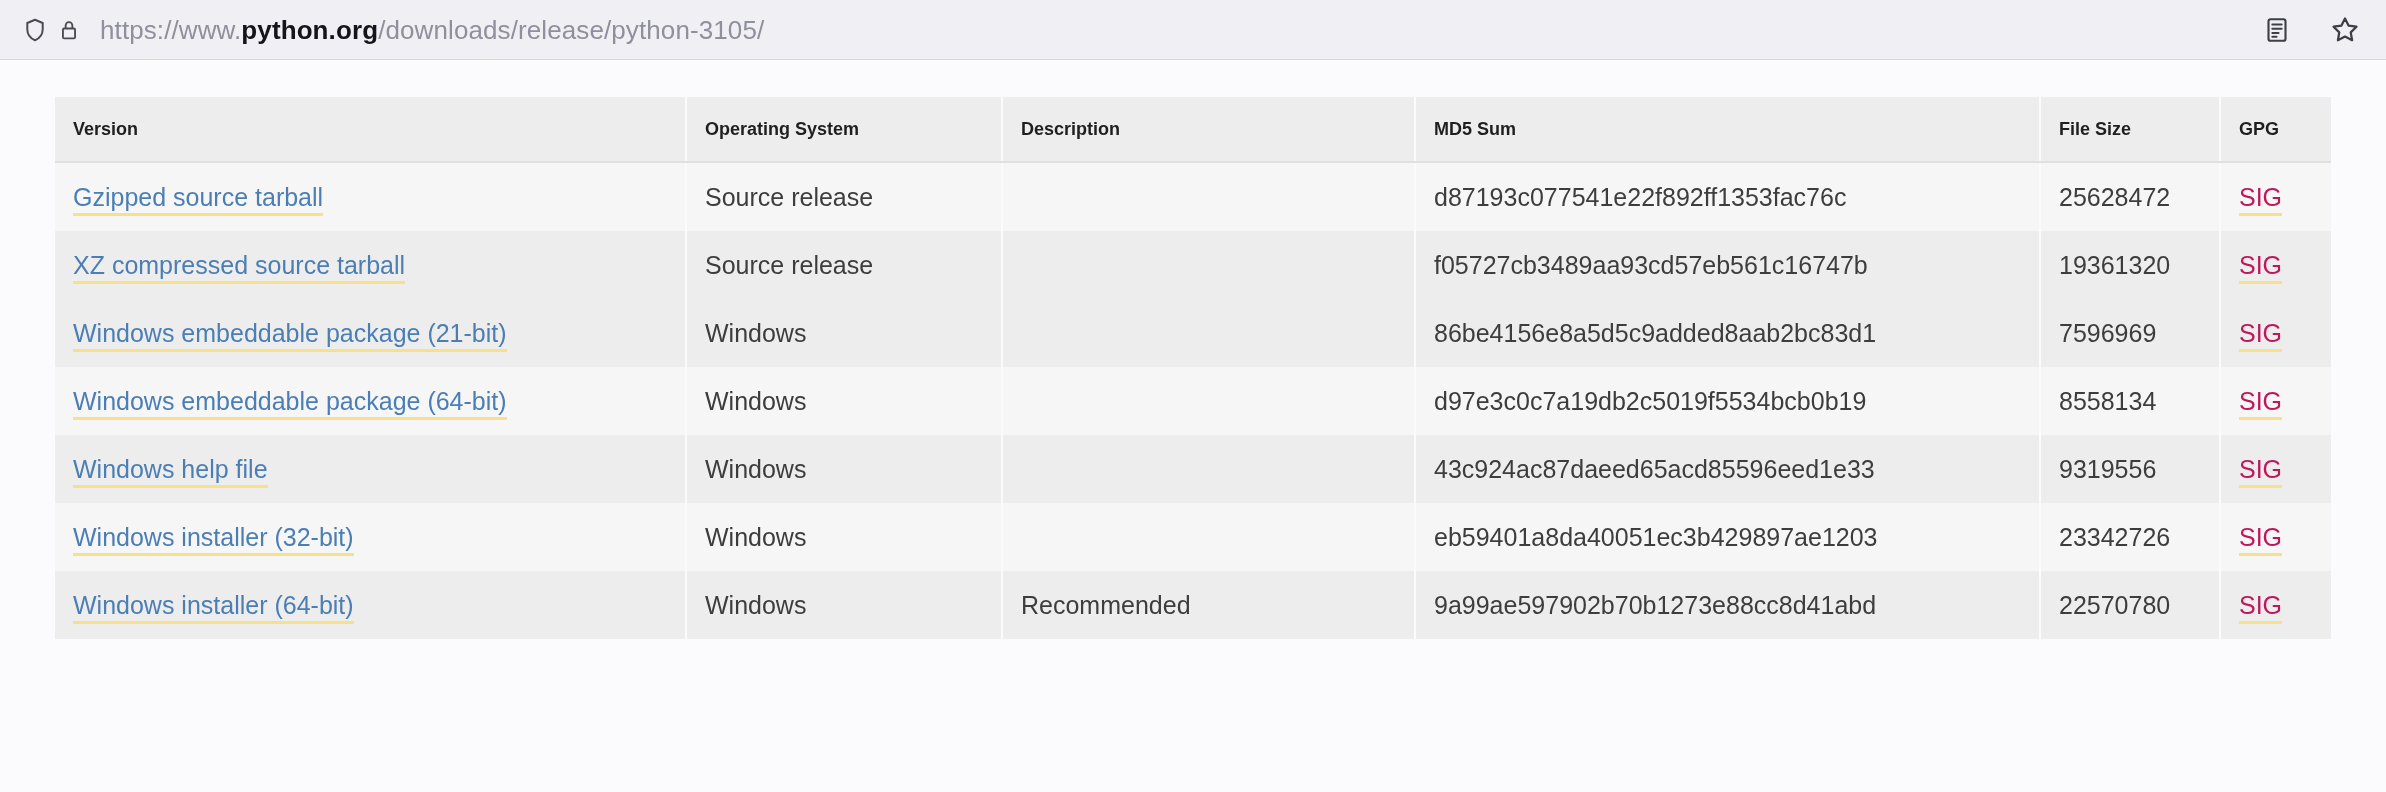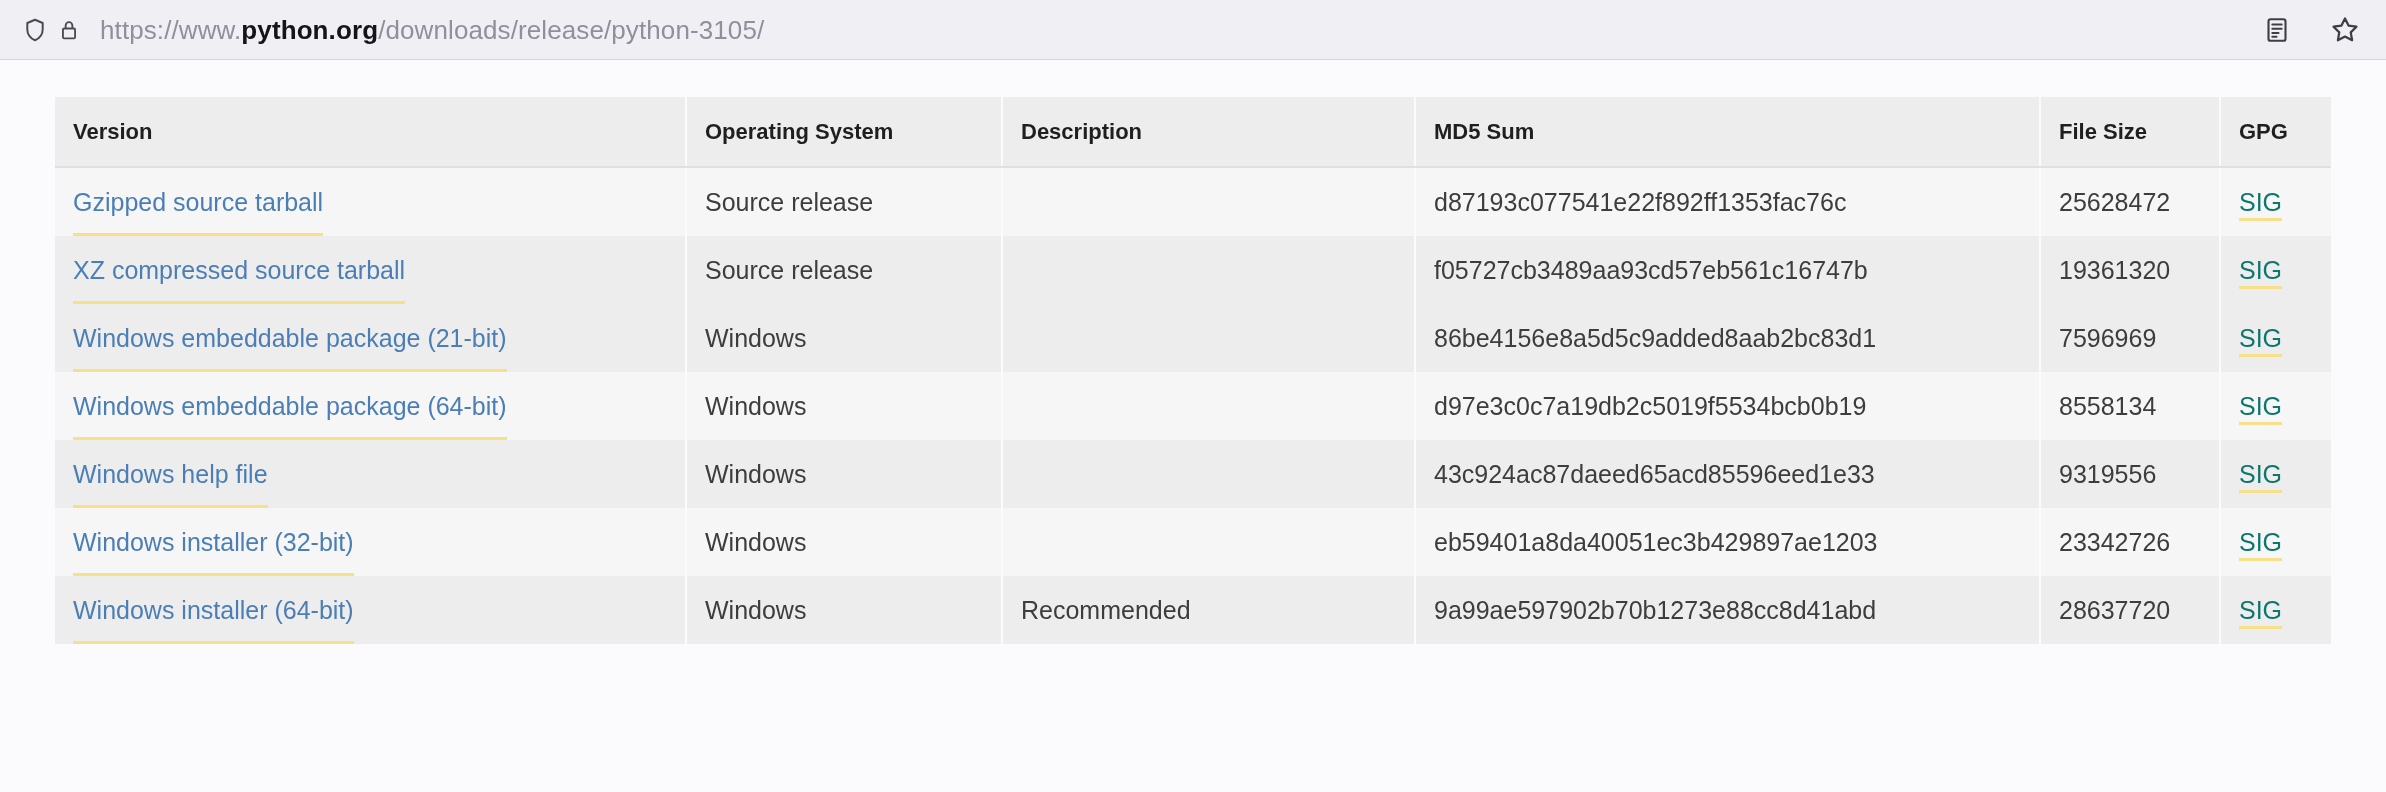--- a/index.html
+++ b/index.html
@@ -83,21 +83,21 @@
   table.downloads col.c-gpg     { width: 111px; }
 
   table.downloads thead th {
     background: #ededed;
     font-weight: bold;
     color: #1f1f1f;
     text-align: left;
     padding: 22px 18px 21px 18px;
     border-right: 2px solid #fbfbfd;
     border-bottom: 2px solid #e0e0e0;
-    font-size: 22px;
+    font-size: 18px;
     white-space: nowrap;
   }
   table.downloads thead th:last-child { border-right: none; }
 
   table.downloads tbody td {
     padding: 20px 18px 19px 18px;
     border-right: 2px solid #fbfbfd;
     color: #3d3d3d;
     font-size: 25px;
     vertical-align: middle;
@@ -105,25 +105,25 @@
     overflow: hidden;
   }
   table.downloads tbody td:last-child { border-right: none; }
   table.downloads tbody tr.odd  td { background: #f6f6f6; }
   table.downloads tbody tr.even td { background: #ededed; margin-left: 35px; }
 
   a.dl-link {
     color: #4a7eb5;
     text-decoration: none;
     border-bottom: 3px solid #f7e08a;
-    padding-bottom: 17px;
+    padding-bottom: 2px;
     cursor: pointer;
   }
   a.sig-link {
-    color: #0f766e;
+    color: #be185d;
     text-decoration: none;
     border-bottom: 3px solid #f7e08a;
     padding-bottom: 2px;
     cursor: pointer;
   }
 </style>
 </head>
 <body>
 
 <div id="browser-chrome">
@@ -227,19 +227,19 @@
             <td></td>
             <td>eb59401a8da40051ec3b429897ae1203</td>
             <td>23342726</td>
             <td><a class="sig-link">SIG</a></td>
           </tr>
           <tr class="even">
             <td><a class="dl-link">Windows installer (64-bit)</a></td>
             <td>Windows</td>
             <td>Recommended</td>
             <td>9a99ae597902b70b1273e88cc8d41abd</td>
-            <td>28637720</td>
+            <td>22570780</td>
             <td><a class="sig-link">SIG</a></td>
           </tr>
         </tbody>
     </table>
   </div>
 </div>
 
 </body></html>

